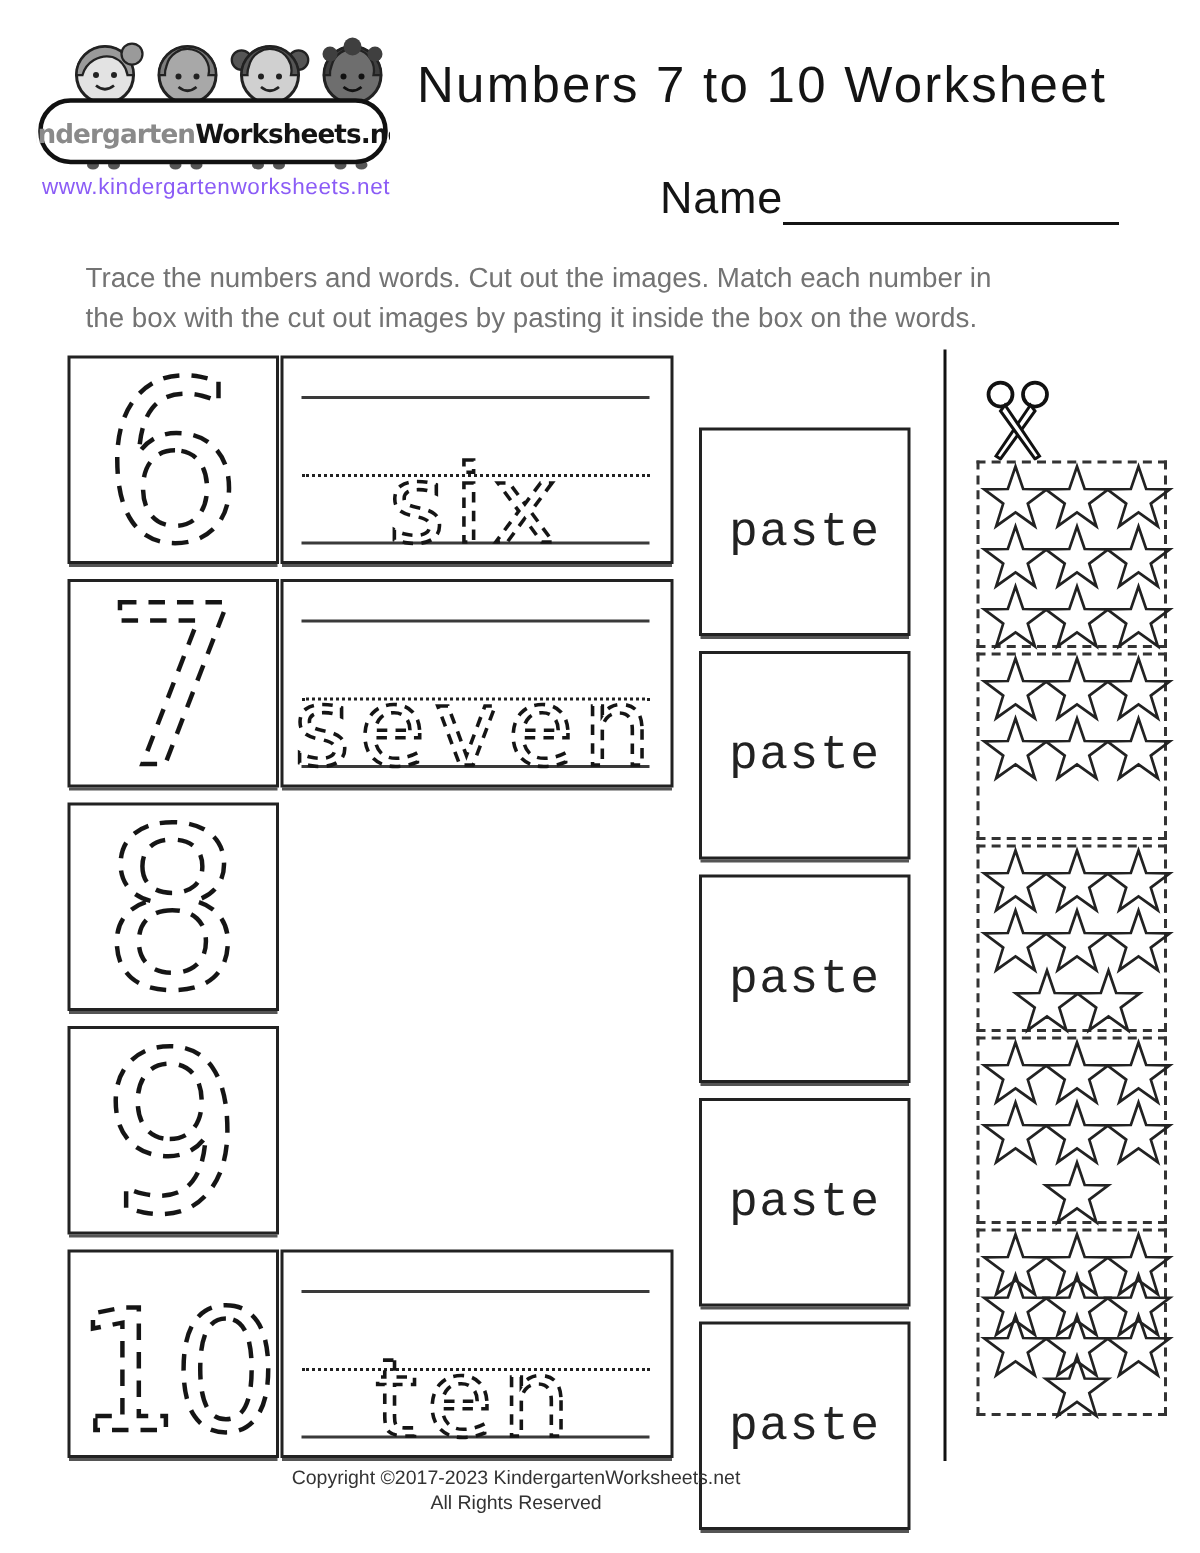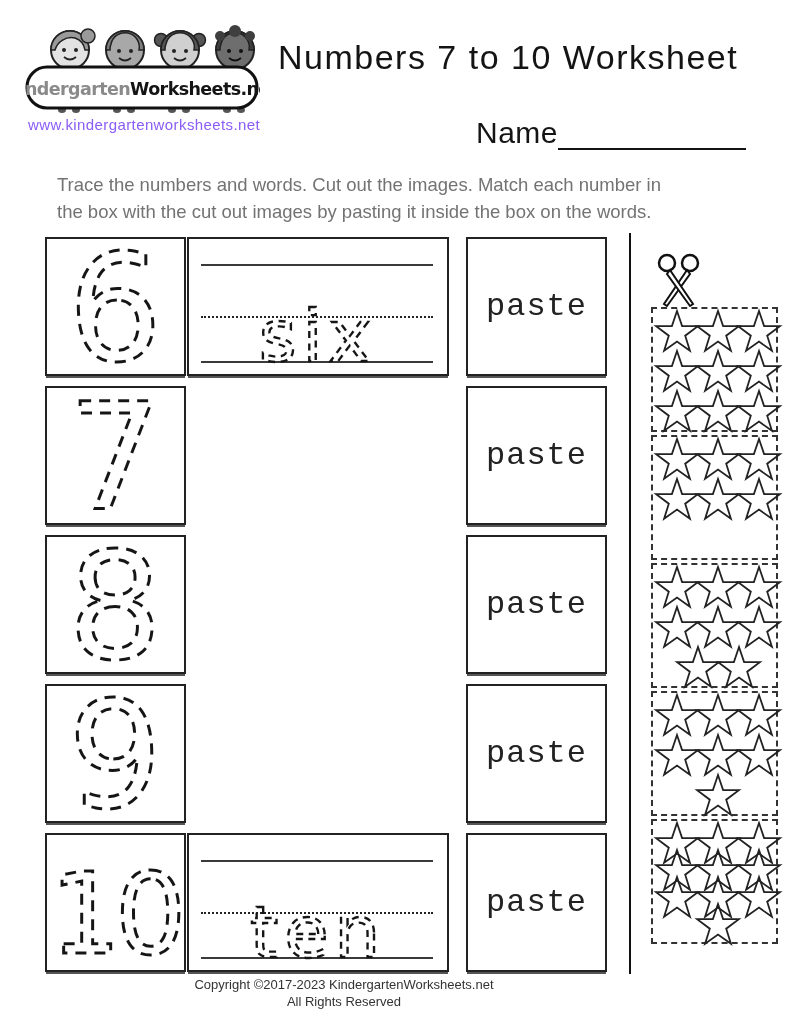--- a/index.html
+++ b/index.html
@@ -4,33 +4,33 @@
 <style>
   html,body{margin:0;padding:0;background:#fff;}
   #page{position:relative;width:800px;height:1035px;background:#fff;overflow:hidden;
         font-family:"Liberation Sans",sans-serif;color:#161616;}
 
   
   #logo-svg{position:absolute;left:24px;top:10px;}
   #site-url{position:absolute;left:28px;top:116px;font-size:15px;color:#8b5cf6;letter-spacing:.4px;}
   #page-title{position:absolute;left:278px;top:38px;font-size:34px;font-weight:400;letter-spacing:1.5px;color:#141414;}
   #name-row{position:absolute;left:440px;top:116px;width:306px;display:flex;align-items:flex-end;}
-  #name-label{font-size:30px;letter-spacing:.5px;color:#141414;line-height:34px;margin-left:36px;}
+  #name-label{font-size:30px;letter-spacing:.5px;color:#141414;line-height:34px;}
   #name-line{flex:1;border-bottom:2px solid #141414;height:32px;}
 
   
   #instructions{position:absolute;left:57px;top:172px;width:700px;font-size:18.5px;line-height:26.5px;color:#737373;}
 
   
   .trow{position:absolute;left:45px;width:562px;height:139px;}
   .cell{position:absolute;top:0;height:139px;border:2px solid #222;background:#fff;
         box-sizing:border-box;box-shadow:0 3px 0 -1px #555;}
   .num-cell{left:0;width:141px;}
   .word-cell{left:142px;width:262px;}
-  .paste-cell{left:421px;width:141px;display:flex;align-items:center;justify-content:center;}
+  .paste-cell{left:421px;width:141px;display:flex;align-items:center;justify-content:center;margin-top:48px;}
   .paste-label{font-family:"Liberation Mono",monospace;font-size:32px;color:#222;letter-spacing:1px;}
 
   .gl{position:absolute;left:12px;right:14px;}
   .gl-top{top:25px;border-top:2px solid #3a3a3a;}
   .gl-mid{top:77px;border-top:2px dotted #222;}
   .gl-bottom{top:122px;border-top:2px solid #3a3a3a;}
 
   svg.trace{position:absolute;left:0;top:0;overflow:visible;}
   .trace-text{fill:none;stroke:#151515;font-family:"DejaVu Sans",sans-serif;}
   .numeral{font-size:148px;stroke-width:3px;stroke-dasharray:11 8;}
@@ -140,20 +140,28 @@
       <span class="paste-label">paste</span>
     </div>
   </div>
 
   <div class="trow" style="top:386px">
     <div class="cell num-cell">
       <svg class="trace" width="137" height="135" viewBox="0 0 137 135">
           <text class="trace-text numeral" x="68" y="121" text-anchor="middle">7</text>
         </svg>
     </div>
+    <div class="cell word-cell">
+      <div class="gl gl-top"></div>
+      <div class="gl gl-mid"></div>
+      <div class="gl gl-bottom"></div>
+      <svg class="trace" width="258" height="135" viewBox="0 0 258 135">
+          <text class="trace-text word" x="129" y="122" text-anchor="middle">seven</text>
+        </svg>
+    </div>
     <div class="cell paste-cell">
       <span class="paste-label">paste</span>
     </div>
   </div>
 
   <div class="trow" style="top:535px">
     <div class="cell num-cell">
       <svg class="trace" width="137" height="135" viewBox="0 0 137 135">
           <text class="trace-text numeral" x="68" y="121" text-anchor="middle">8</text>
         </svg>

